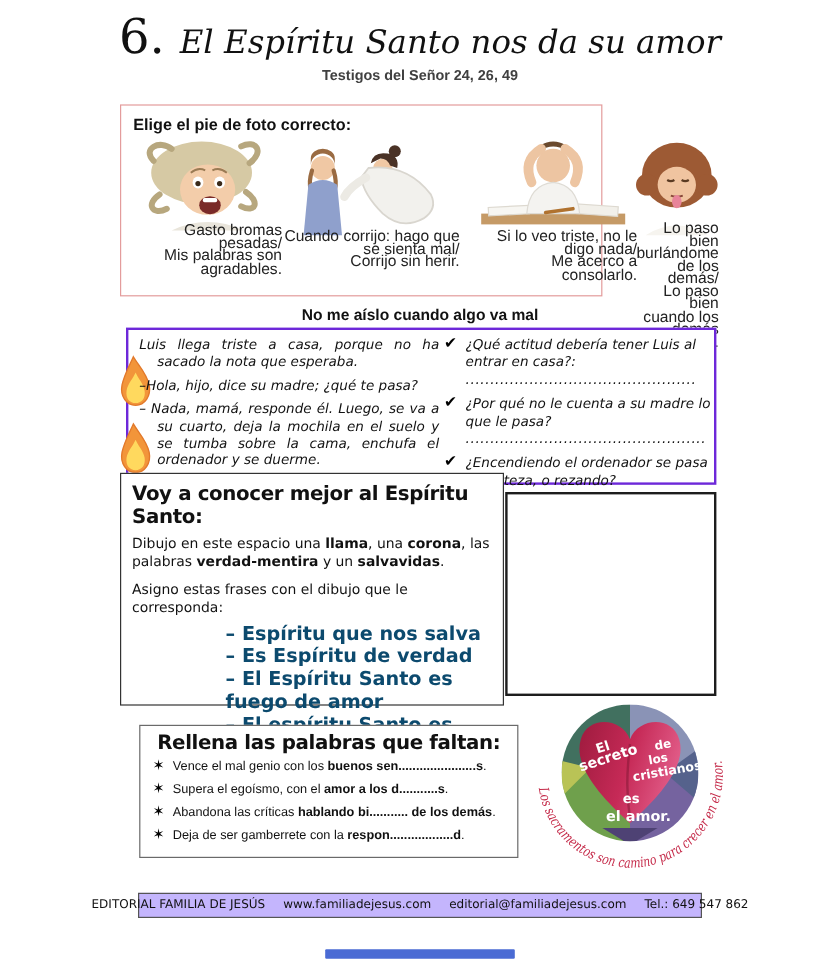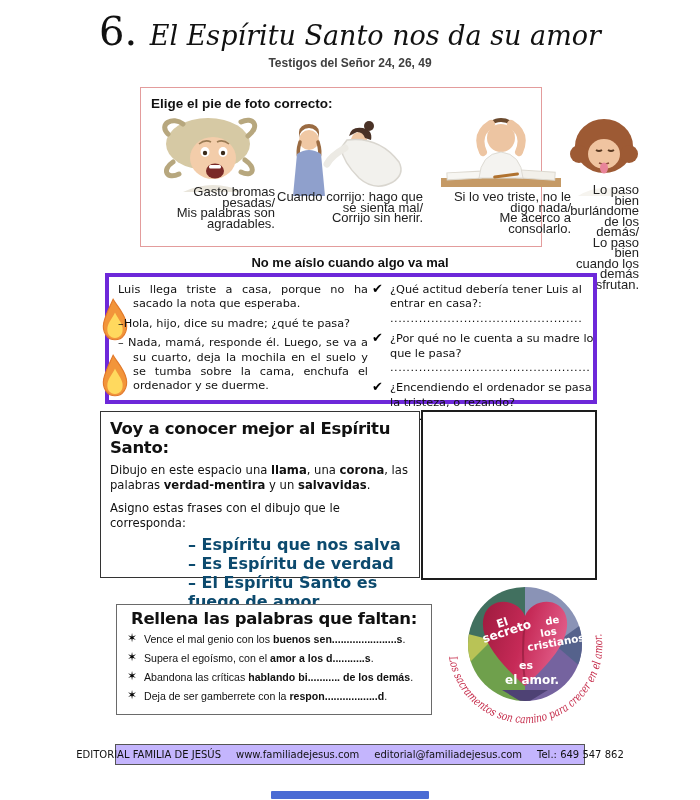--- a/index.html
+++ b/index.html
@@ -11,52 +11,52 @@
 
   
   .title-row { position:absolute; top:8px; left:0; width:100%; text-align:center; line-height:46px; }
   .title-num  { font-family:"DejaVu Serif", serif; font-size:40px; color:#111; }
   .title-text { font-family:"DejaVu Serif", serif; font-style:italic; font-size:27px; color:#111; margin-left:8px; }
   .subtitle   { position:absolute; top:56px; left:0; width:100%; text-align:center;
                 font-size:12px; font-weight:bold; color:#404040; }
 
   
   .photo-box { position:absolute; left:100px; top:87px; width:402px; height:160px;
-               border:1px solid #e39c9c; background:#fff;margin-left:40px; }
+               border:1px solid #e39c9c; background:#fff; }
   .photo-heading { position:absolute; left:10px; top:8px; font-size:13.5px; font-weight:bold; color:#111; }
   .photo { position:absolute; }
   .ph1 { left:12px;  top:26px; width:120px; height:82px; }
   .ph2 { left:142px; top:30px; width:126px; height:80px; }
   .ph3 { left:298px; top:24px; width:124px; height:86px; }
   .ph4 { left:427px; top:28px; width:72px;  height:82px; }
   .caption { position:absolute; font-size:13px; line-height:10.5px; text-align:right; color:#222; }
   .cap1 { left:2px;   top:99px;  width:132px; }
   .cap2 { left:136px; top:104px; width:146px; }
   .cap3 { left:296px; top:104px; width:134px; }
   .cap4 { left:428px; top:97px;  width:70px; }
 
   
   .story-heading { position:absolute; top:255px; left:0; width:100%; text-align:center;
                    font-size:13px; font-weight:bold; color:#111; }
   .story-box { position:absolute; left:105px; top:273px; width:492px; height:131px;
-               border:4px solid #6d28d9; background:#fff; }
+               border:2px solid #6d28d9; background:#fff;font-style:italic; }
   .story-left { position:absolute; left:9px; top:6px; width:250px;
                 font-family:"DejaVu Sans", sans-serif; font-size:11.3px; line-height:14.4px; color:#111; }
   .story-left p { padding-left:15px; text-indent:-15px; margin-bottom:5px; text-align:justify; }
   .story-right { position:absolute; left:263px; top:6px; width:223px;
                  font-family:"DejaVu Sans", sans-serif; font-size:11.3px; line-height:14.4px; color:#111; }
   .question { position:relative; padding-left:18px; margin-bottom:6px; }
   .check { position:absolute; left:0; top:-1px; font-size:13px; font-weight:bold; color:#000; }
   .dots { letter-spacing:0.5px; }
   .flame { position:absolute; width:32px; height:46px; }
   .flame1 { left:-10px; top:20px; }
   .flame2 { left:-10px; top:76px; }
 
   
-  .conocer-box { position:absolute; left:100px; top:411px; width:320px; height:167px;
+  .conocer-box { position:absolute; left:100px; top:394px; width:320px; height:194px;
                  border:1px solid #333; background:#fff; padding:7px 9px; }
   .conocer-h { font-family:"DejaVu Sans", sans-serif; font-weight:bold; font-size:16.5px; color:#111; letter-spacing:-0.3px; }
   .conocer-p { font-family:"DejaVu Sans", sans-serif; font-size:11.6px; line-height:15px; color:#111; margin-top:6px; }
   .conocer-p b { font-weight:bold; }
   .assign { margin-top:8px; }
   .phrases { margin-top:4px; padding-left:78px; font-family:"DejaVu Sans", sans-serif;
              font-weight:bold; font-size:16px; line-height:19px; color:#0c4a6e; }
   .draw-box { position:absolute; left:421px; top:410px; width:176px; height:170px;
               border:2px solid #1d1d1d; background:#fff; }
 

